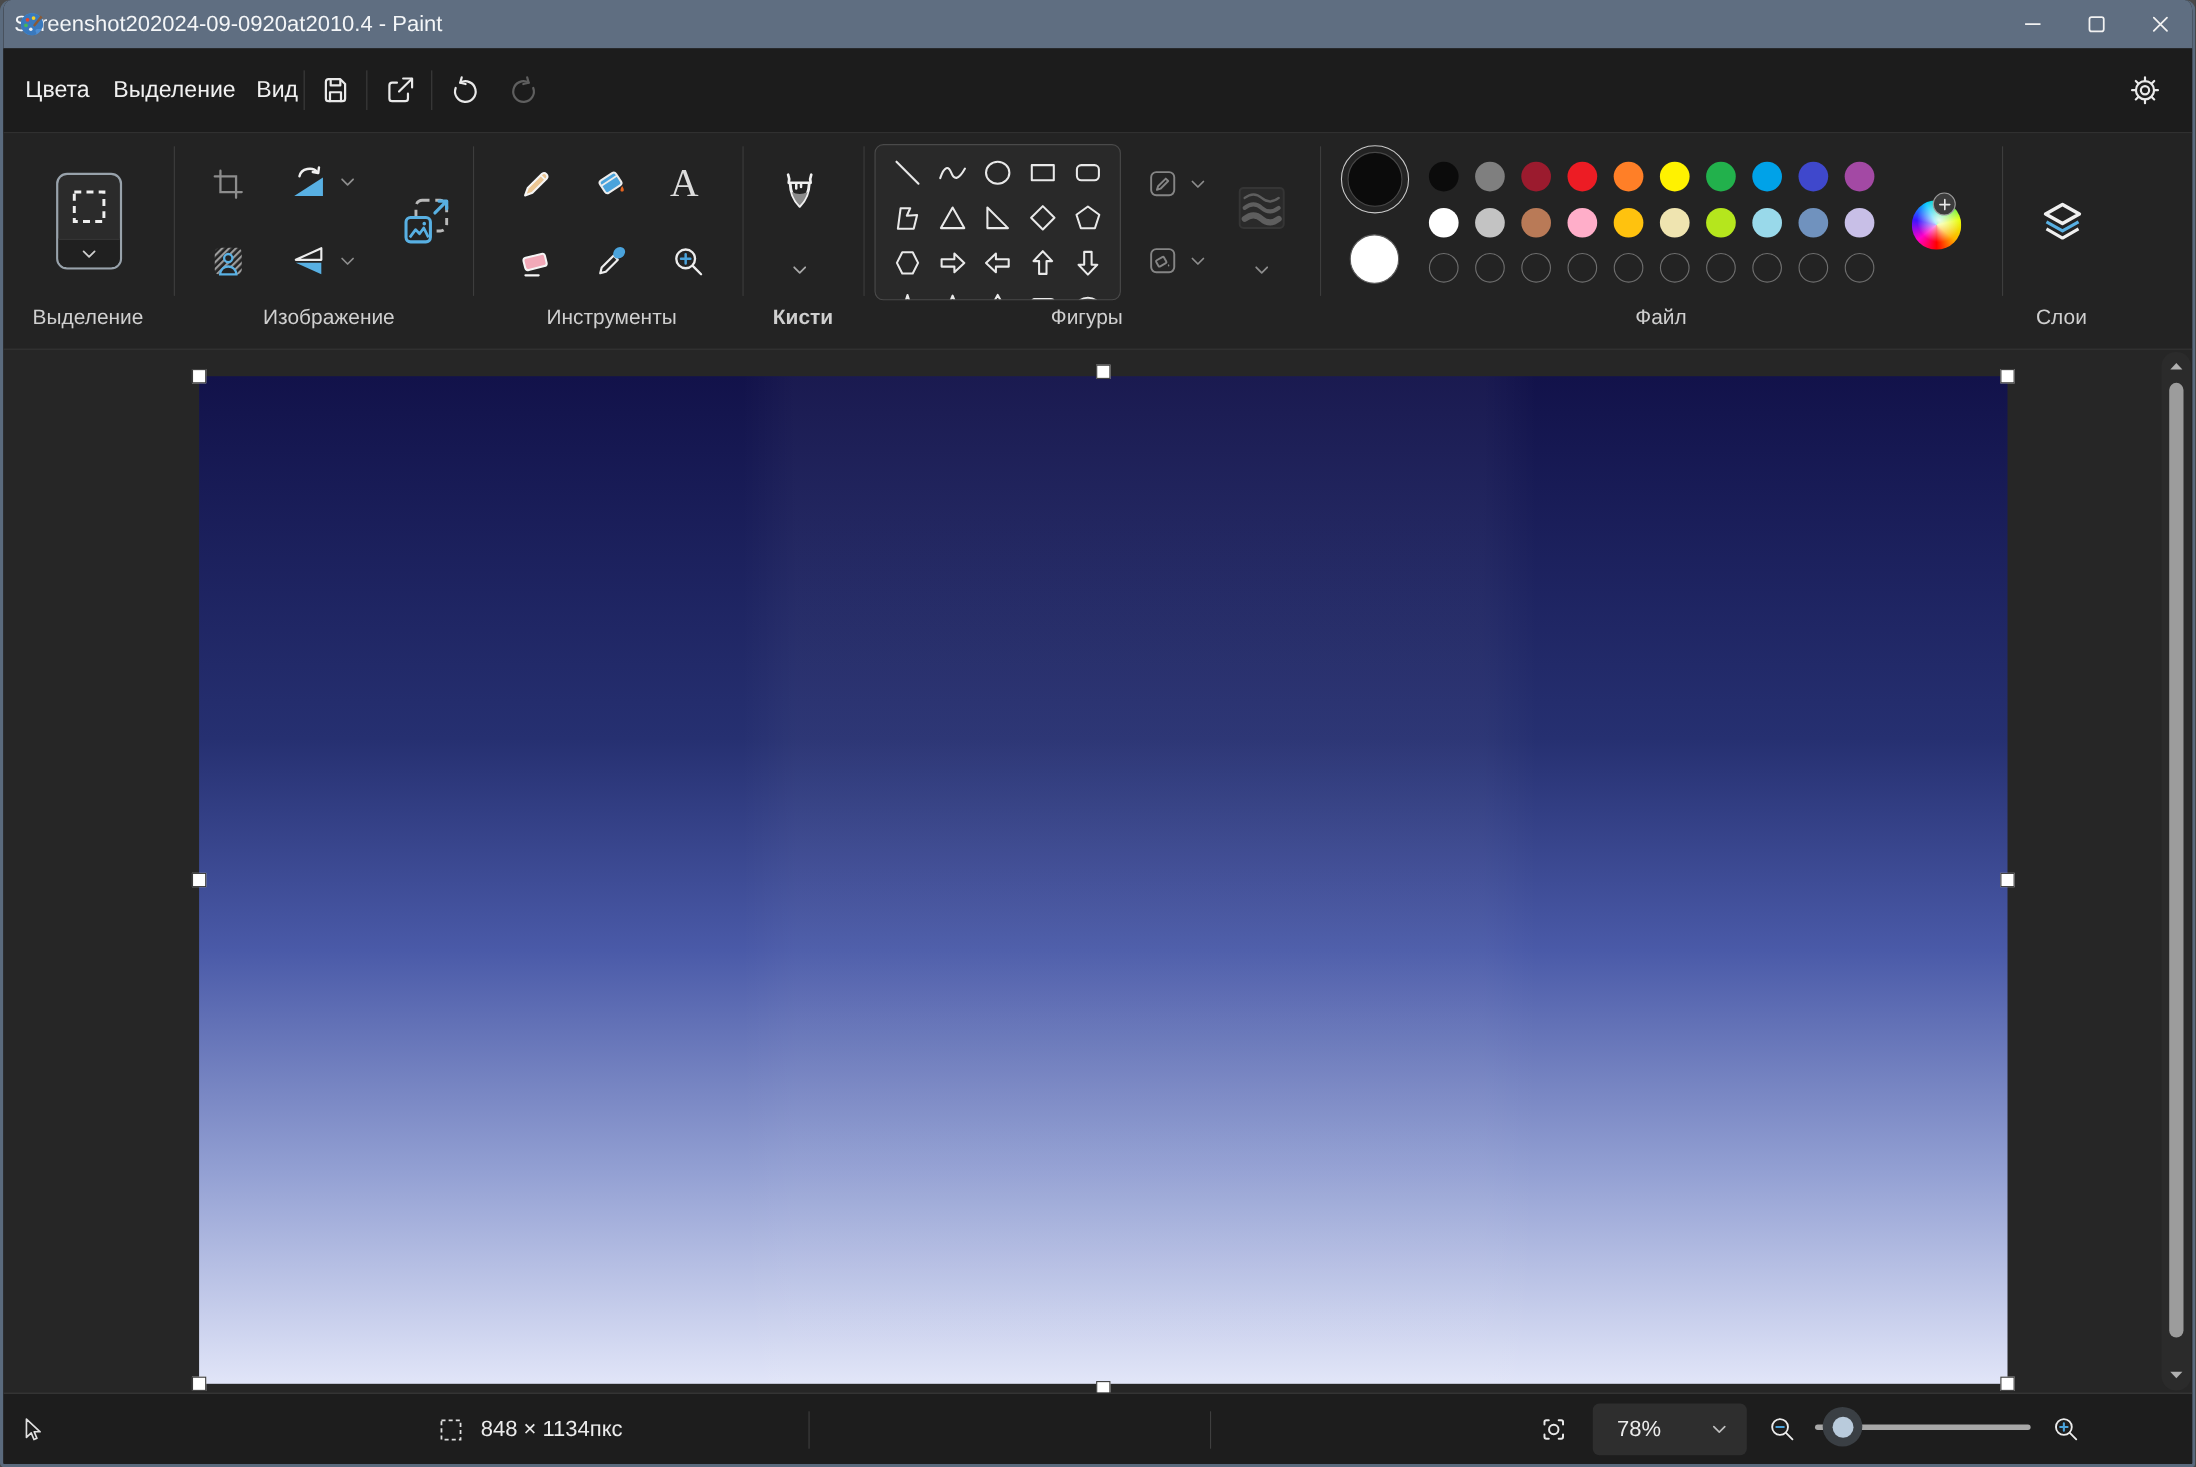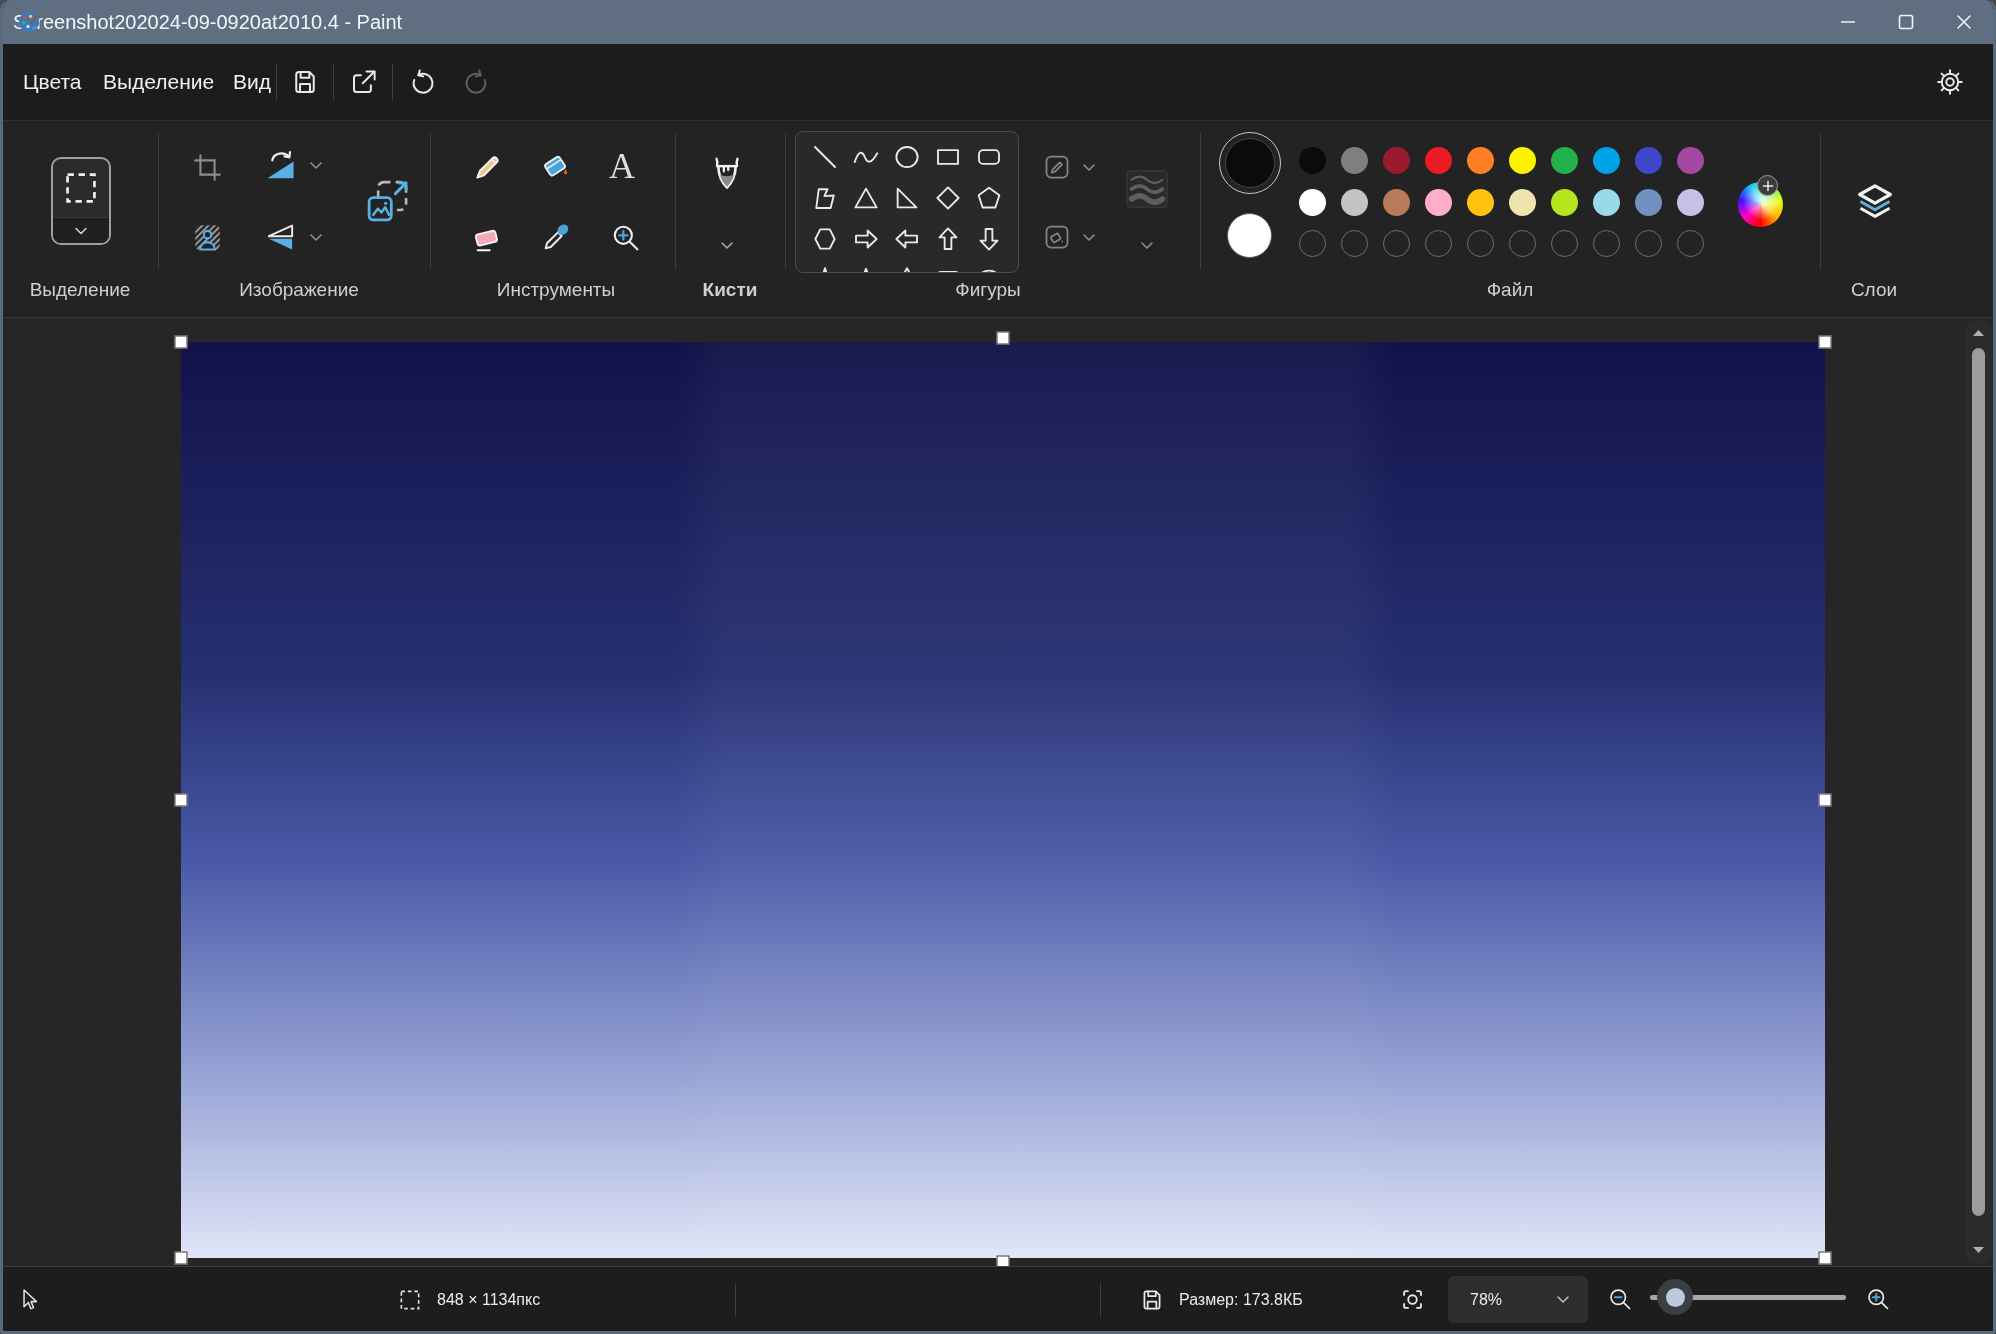--- a/index.html
+++ b/index.html
@@ -53,21 +53,21 @@
   
   #workspace{position:absolute;left:0;top:318px;width:100%;height:948px;background:#262626;}
   #canvas{position:absolute;left:178px;top:24px;width:1644px;height:916px;}
   #canvas .bands{position:absolute;inset:0;background:linear-gradient(90deg,rgba(255,255,255,0) 0 30%,rgba(255,255,255,.035) 33% 71%,rgba(255,255,255,0) 74% 100%);}
   .hnd{position:absolute;width:13px;height:13px;background:#ffffff;border:1px solid #3a3a3a;box-sizing:border-box;transform:translate(-50%,-50%);}
   #scrollbar{position:absolute;left:1962px;top:2px;width:27px;height:944px;background:#2b2b2b;border-radius:13px;}
   #sb-thumb{position:absolute;left:7px;top:28px;width:13px;height:868px;background:#9c9c9c;border-radius:7px;}
   .sb-arrow{position:absolute;left:6px;width:15px;height:12px;}
 
   
-  #statusbar{position:absolute;left:0;top:1266px;width:100%;height:65px;background:#1d1d1d;border-top:1px solid #3f3f3f;box-sizing:border-box;color:#ececec;font-size:16px;}
+  #statusbar{position:absolute;left:0;top:1266px;width:100%;height:65px;background:#1d1d1d;border-top:1px solid #3f3f3f;box-sizing:border-box;color:#ececec;font-size:20px;}
   .sgroup{position:absolute;top:0;height:65px;display:flex;align-items:center;gap:14px;}
   .ssep{position:absolute;top:16px;height:34px;width:1px;background:#3f3f3f;}
   #zoom-dd{position:absolute;left:1445px;top:9px;width:140px;height:47px;background:#2e2e2e;border-radius:6px;display:flex;align-items:center;justify-content:space-between;padding:0 16px 0 22px;box-sizing:border-box;}
   #zoom-track{position:absolute;left:1647px;top:1295px;width:196px;height:5px;border-radius:3px;background:#a8a8a8;}
   #zoom-thumb{position:absolute;left:1672px;top:1297px;width:36px;height:36px;border-radius:50%;background:#3a3f44;transform:translate(-50%,-50%);display:flex;align-items:center;justify-content:center;}
   #zoom-thumb .inner{width:19px;height:19px;border-radius:50%;background:#b9cbdc;}
 </style>
 </head>
 <body>
 
@@ -518,28 +518,20 @@
     <div class="sgroup" style="left:394px;">
       <svg width="26" height="26" viewBox="0 0 24 24">
           <rect x="4" y="4" width="16" height="16" fill="none" stroke="#e0e0e0" stroke-width="1.5" stroke-dasharray="3.4 2.6"></rect>
         </svg>
       <span>848 × 1134пкс</span>
     </div>
     <span class="ssep" style="left:732px;"></span>
 
     <span class="ssep" style="left:1097px;"></span>
 
-    <div class="sgroup" style="left:1136px;">
-      <svg width="26" height="26" viewBox="0 0 24 24" class="ic" stroke-width="1.5">
-        <path d="M5 6a2 2 0 0 1 2-2h8.5L19 7.5V18a2 2 0 0 1-2 2H7a2 2 0 0 1-2-2z"></path>
-        <path d="M8.5 4v4.5h7V4.6"></path>
-          <path d="M8 20v-6.5h8V20"></path>
-      </svg>
-      <span>Размер: 173.8КБ</span>
-    </div>
 
     <div class="sgroup" style="left:1396px;">
       <svg width="27" height="27" viewBox="0 0 24 24" class="ic" stroke-width="1.5">
         <path d="M4.5 8V6A1.5 1.5 0 0 1 6 4.5h2M16 4.5h2A1.5 1.5 0 0 1 19.5 6v2M19.5 16v2a1.5 1.5 0 0 1-1.5 1.5h-2M8 19.5H6A1.5 1.5 0 0 1 4.5 18v-2"></path>
         <circle cx="12" cy="12" r="3.8"></circle>
       </svg>
     </div>
 
     <div id="zoom-dd">
       <span>78%</span>

